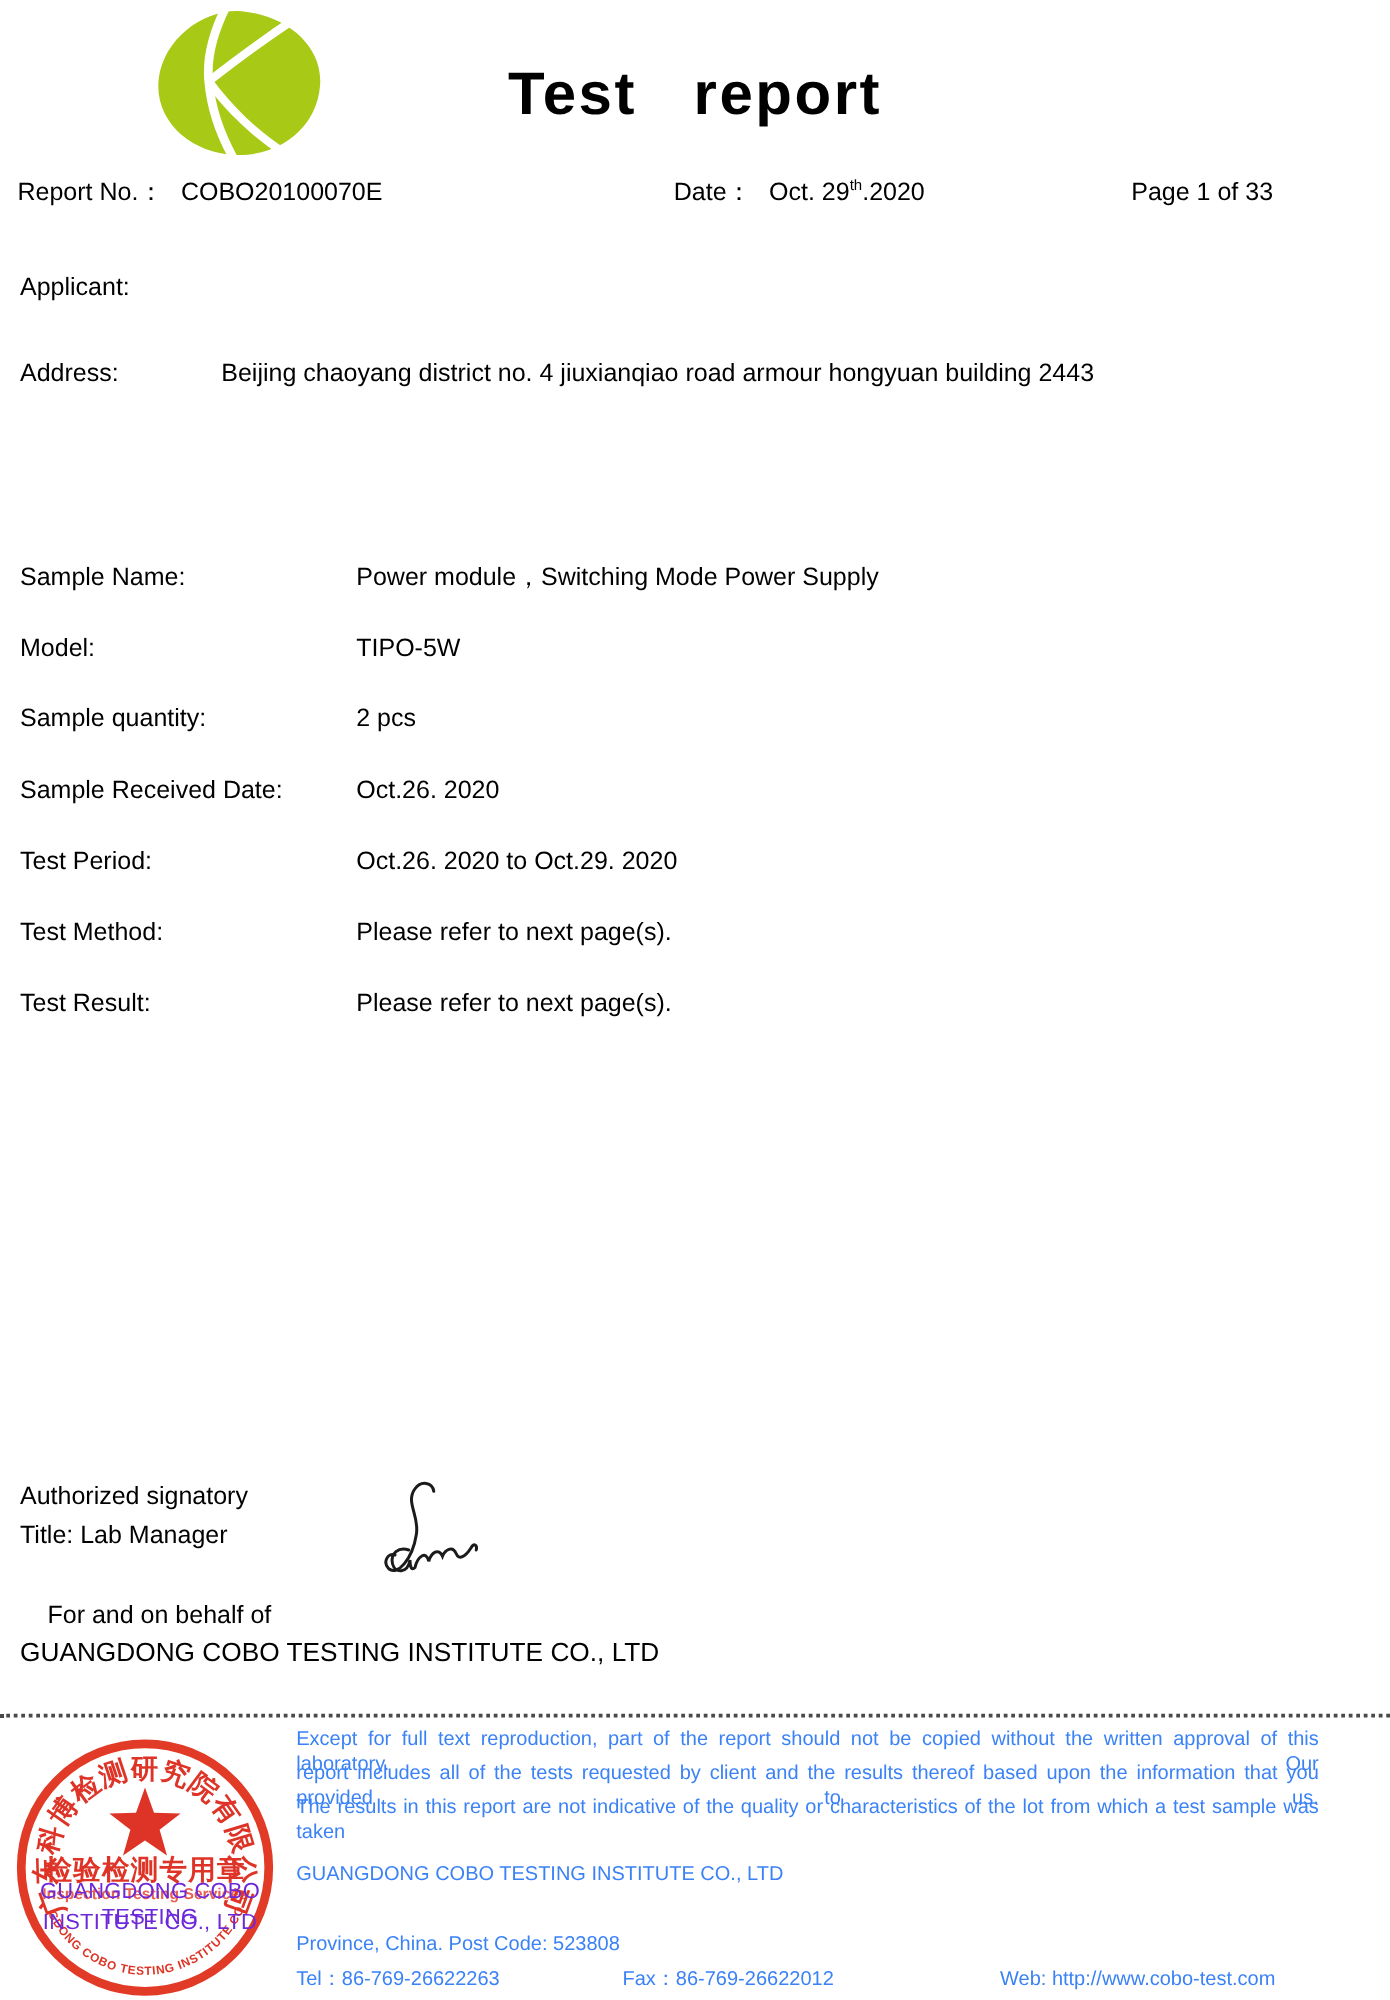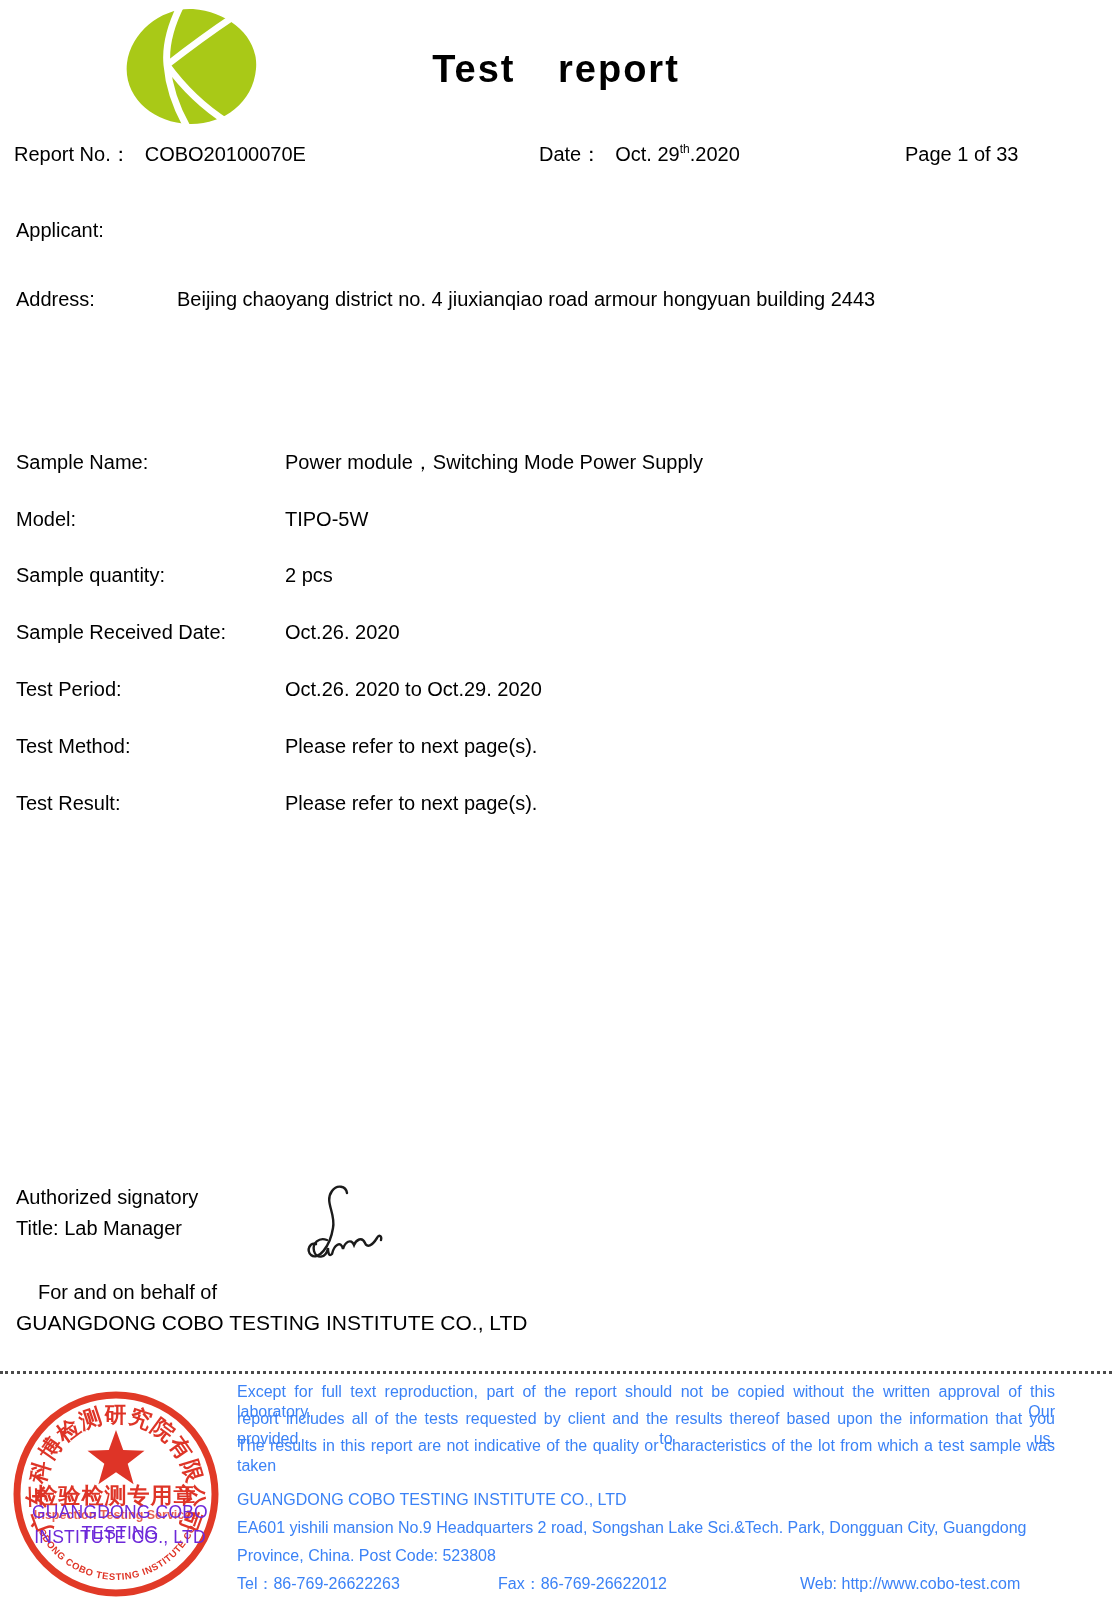--- a/index.html
+++ b/index.html
@@ -10,21 +10,21 @@
     background:#ffffff;
     font-family:"Liberation Sans","DejaVu Sans",sans-serif;
     color:#000;
     overflow:hidden;
   }
   .abs{position:absolute;}
   .t20{font-size:20px;line-height:24px;}
   .t21{font-size:21px;line-height:25px;}
   .t16{font-size:16px;line-height:20px;}
   .title{
-    font-size:38px;font-weight:bold;letter-spacing:2px;word-spacing:30px;
+    font-size:48px;font-weight:bold;letter-spacing:2px;word-spacing:30px;
     text-align:center;left:0;right:0;top:48px;
   }
   .lbl{left:16px;}
   .val{left:285px;}
   .val2{left:177px;}
   .dotline{
     left:0;width:1112px;top:1371px;height:0;
     border-top:3px dotted #4a4a4a;
   }
   .foot{left:237px;width:818px;color:#3b82f6;}
@@ -117,21 +117,20 @@
     </text>
   </svg>
 
   <div class="abs overlay" style="top:1502px;">GUANGDONG COBO TESTING</div>
   <div class="abs overlay" style="top:1527px;">INSTITUTE CO., LTD</div>
 
   <div class="abs t16 foot just" style="top:1382px;">Except for full text reproduction, part of the report should not be copied without the written approval of this laboratory. Our</div>
   <div class="abs t16 foot just" style="top:1409px;">report includes all of the tests requested by client and the results thereof based upon the information that you provided to us.</div>
   <div class="abs t16 foot just" style="top:1436px;">The results in this report are not indicative of the quality or characteristics of the lot from which a test sample was taken</div>
   <div class="abs t16 foot" style="top:1490px;">GUANGDONG COBO TESTING INSTITUTE CO., LTD</div>
-  <div class="abs t16 foot" style="top:1518px;">EA601 yishili mansion No.9 Headquarters 2 road, Songshan Lake Sci.&amp;Tech. Park, Dongguan City, Guangdong</div>
   <div class="abs t16 foot" style="top:1546px;">Province, China. Post Code: 523808</div>
   <div class="abs t16 foot telrow" style="top:1574px;height:20px;">
     <span style="left:0;">Tel：86-769-26622263</span>
     <span style="left:261px;">Fax：86-769-26622012</span>
     <span style="left:563px;">Web: http://www.cobo-test.com</span>
   </div>
 
 </div>
 
 </body></html>

